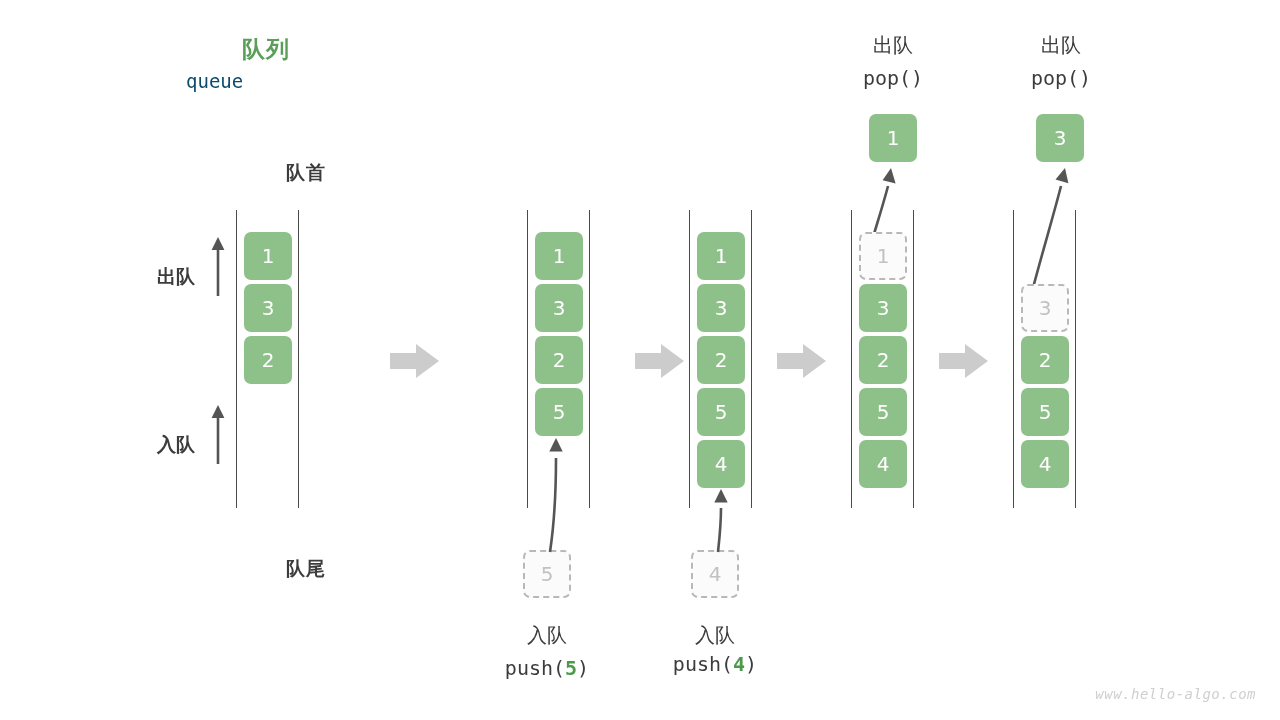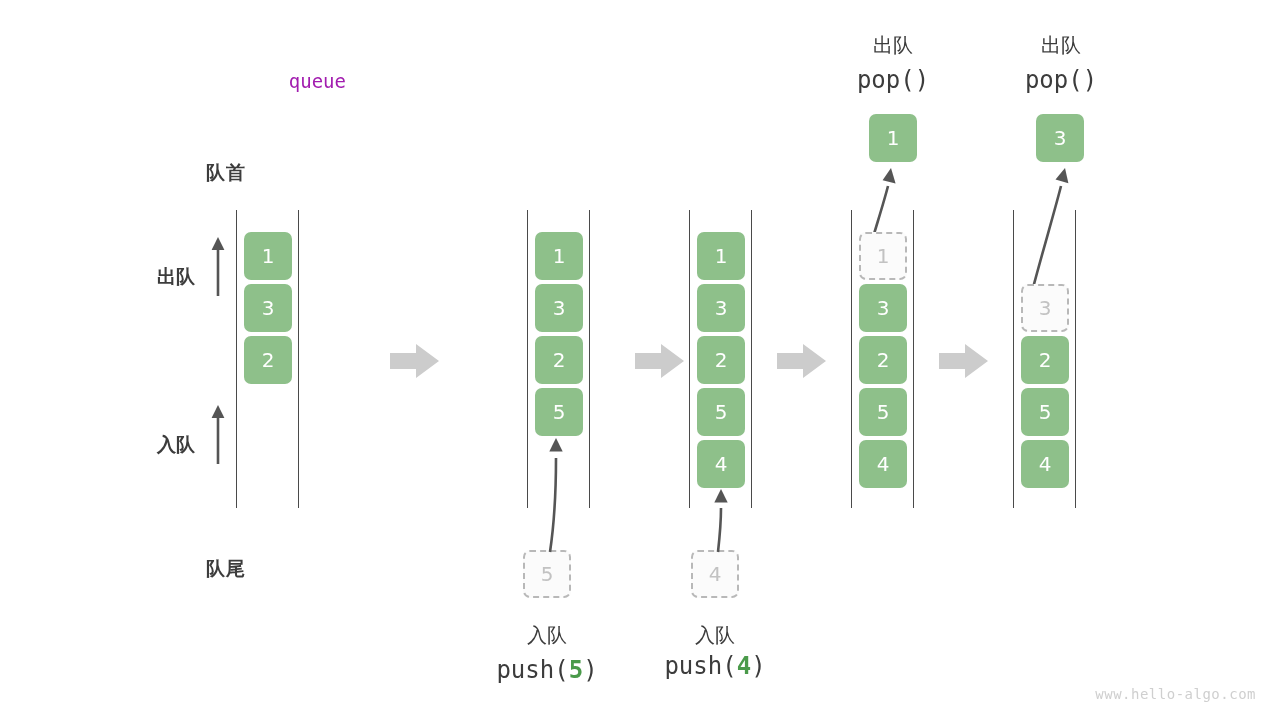--- a/index.html
+++ b/index.html
@@ -27,39 +27,39 @@
   .title-cn {
     font-size: 23px;
     font-weight: bold;
     color: #5a9e5a;
     text-align: center;
     letter-spacing: 1px;
   }
   .title-en {
     font-size: 19px;
     font-weight: normal;
-    color: #a21caf;
-    text-align: right;
+    color: #0c4a6e;
+    text-align: left;
     font-family: "DejaVu Sans Mono", "Liberation Mono", monospace;
   }
   .label-bold {
     font-size: 19px;
     font-weight: bold;
     color: #3c3c3c;
-    text-align: left;
+    text-align: right;
     letter-spacing: 1px;
   }
   .op-cn {
     font-size: 20px;
     font-weight: normal;
     color: #3c3c3c;
     text-align: center;
   }
   .op-code {
-    font-size: 24px;
+    font-size: 20px;
     font-weight: normal;
     color: #3c3c3c;
     text-align: center;
     font-family: "DejaVu Sans Mono", "Liberation Mono", monospace;
   }
   .op-code .num { color: #4a9a4a; font-weight: bold; }
   .watermark {
     font-size: 14px;
     color: #cfcfcf;
     font-family: "DejaVu Sans Mono", "Liberation Mono", monospace;
@@ -90,20 +90,21 @@
     width: 0;
     border-left: 1.6px solid #4a4a4a;
   }
   .uparrow svg { display: block; }
 </style>
 </head>
 <body>
 
 <div id="canvas">
 
+  <div class="abs title-cn" style="left:186px; top:34px; width:160px;">队列</div>
   <div class="abs title-en" style="left:186px; top:70px; width:160px;">queue</div>
 
   <div class="abs label-bold" style="left:206px; top:160px; width:120px;">队首</div>
   <div class="abs label-bold" style="left:206px; top:556px; width:120px;">队尾</div>
 
   <div class="abs op-cn" style="left:140px; top:264px; width:72px; font-weight:bold; font-size:19px;">出队</div>
   <div class="abs uparrow" style="left:207px; top:236px;">
     <svg width="22" height="62" viewBox="0 0 22 62">
       <line x1="11" y1="60" x2="11" y2="12" stroke="#555" stroke-width="2.6"></line>
       <polygon points="11,1 4.6,14 17.4,14" fill="#555"></polygon>
@@ -220,15 +221,15 @@
 
   <div class="abs" style="left:1005px; top:210px; width:78px; height:298px;">
     <div class="rail" style="left:8px;  top:0; height:298px;"></div>
     <div class="rail" style="left:70px; top:0; height:298px;"></div>
     <div class="cell ghost" style="left:16px; top:74px;">3</div>
     <div class="cell" style="left:16px; top:126px;">2</div>
     <div class="cell" style="left:16px; top:178px;">5</div>
     <div class="cell" style="left:16px; top:230px;">4</div>
   </div>
 
-  <div class="abs watermark" style="right:24px; bottom:18px;">www.hello-algo.com</div>
+  <div class="abs watermark" style="right:24px; bottom:18px;font-style:italic;">www.hello-algo.com</div>
 
 </div>
 
 </body></html>

